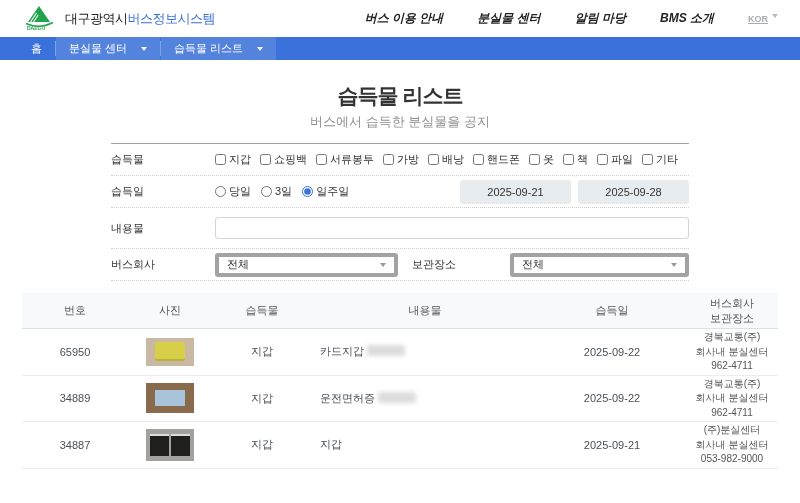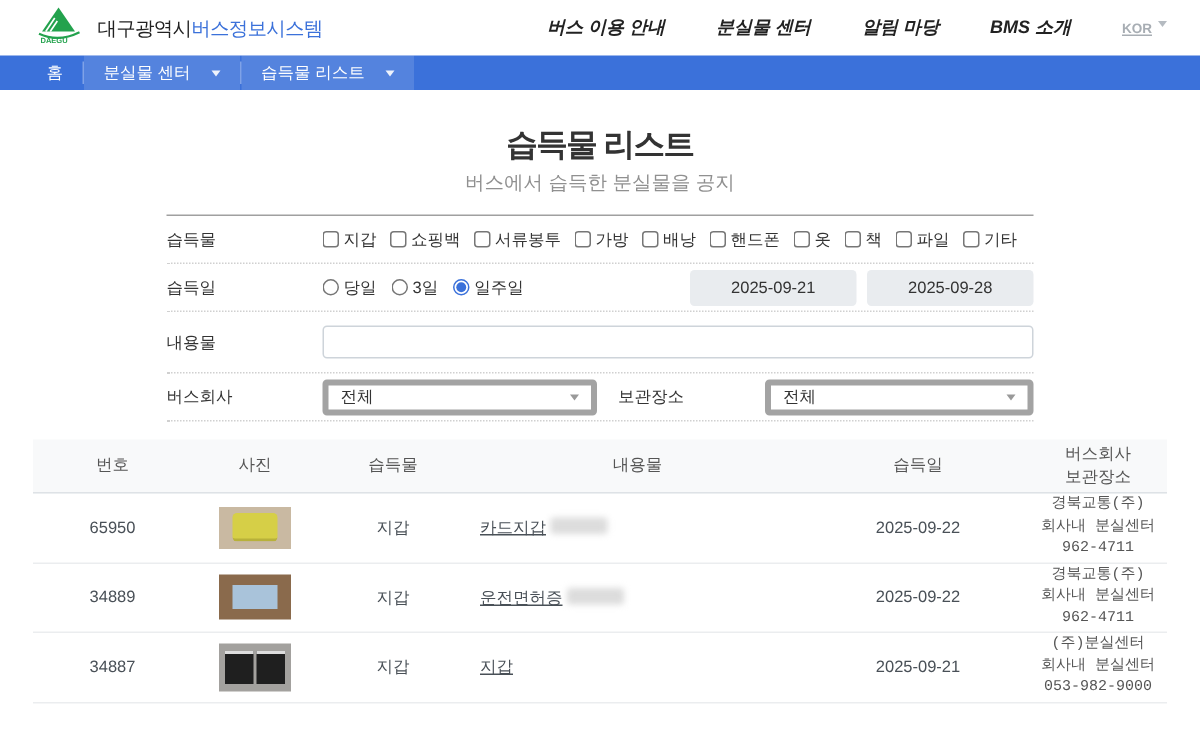--- a/index.html
+++ b/index.html
@@ -44,22 +44,22 @@
   .select-route{width:179px;margin-left:auto;}
   .route-label{margin-left:14px;}
   .select-caret{margin-left:auto;width:0;height:0;border-left:3px solid transparent;border-right:3px solid transparent;border-top:4px solid #999;}
   .search-btn-row{text-align:center;margin-top:10px;}
   .search-btn{width:142px;height:27px;background:#3b72de;color:#fff;border:none;border-radius:3px;font-size:12px;font-family:inherit;cursor:pointer;}
 
   
   .results{width:756px;margin:12px auto 0;border-collapse:collapse;table-layout:fixed;font-size:11px;color:#495057;}
   .results thead th{background:#f8f9fa;font-weight:normal;height:33px;color:#555;border-bottom:1px solid #dee2e6;text-align:center;vertical-align:middle;line-height:1.3;font-size:11px;}
   .results tbody td{height:43px;border-bottom:1px solid #ebedef;text-align:center;vertical-align:middle;}
-  .results td.contents{text-align:left;padding-left:8px;text-decoration:underline;}
-  .company-cell{font-size:10px;line-height:1.45;color:#555;font-family:Liberation Mono, monospace;}
+  .results td.contents{text-align:left;padding-left:8px;}
+  .company-cell{font-size:10px;line-height:1.45;color:#555;}
   .blob{display:inline-block;width:38px;height:11px;background:#dcdcdc;border-radius:2px;filter:blur(2px);vertical-align:-1px;margin-left:3px;}
 
   
   .photo{display:inline-flex;align-items:center;justify-content:center;vertical-align:middle;cursor:pointer;}
   .photo-1{width:48px;height:28px;background:#c9b9a2;}
   .photo-1 .obj{width:30px;height:17px;background:#d6cf47;border-radius:3px;border-bottom:2px solid #b8b13a;}
   .photo-2{width:48px;height:30px;background:#8a6a4c;}
   .photo-2 .obj{width:30px;height:16px;background:#a9c3da;}
   .photo-3{width:48px;height:32px;background:#a3a19e;display:inline-flex;gap:2px;}
   .photo-3 .obj{width:19px;height:20px;background:#1f1f1f;border-top:2px solid #dddddd;}

